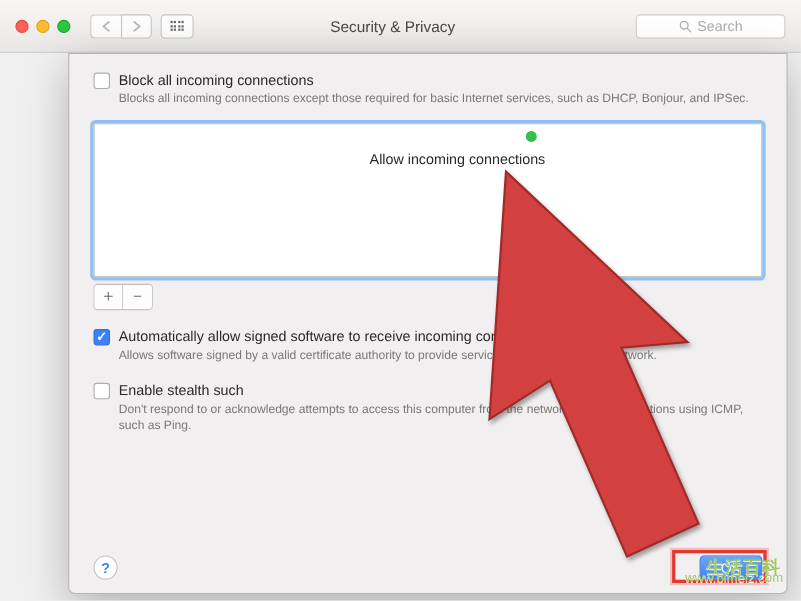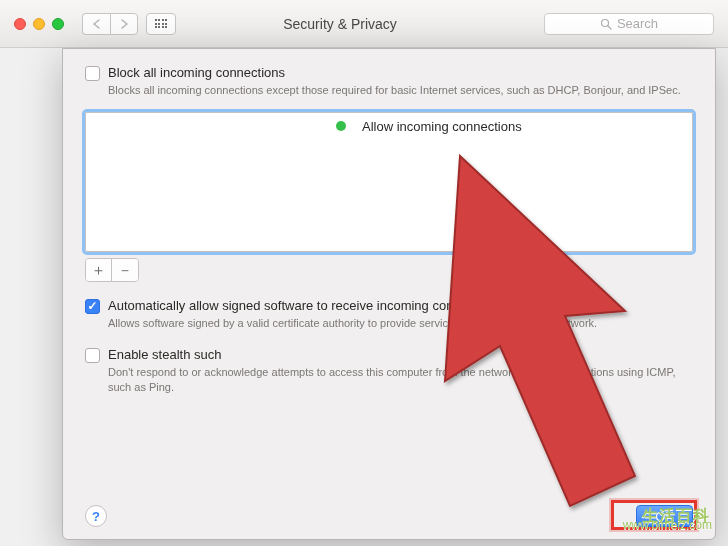--- a/index.html
+++ b/index.html
@@ -44,21 +44,21 @@
     border-radius: 4px;
     display: flex; align-items: center; justify-content: center;
   }
   .grid-icon {
     display: grid; grid-template-columns: repeat(4, 2px); grid-template-rows: repeat(3, 2px);
     gap: 1.5px;
   }
   .grid-icon span { background: #6f6c6a; }
   .title { flex: 1; text-align: center; font-size: 14px; color: #4a4745; font-weight: 400; margin-left: -40px; }
   .search {
-    width: 170px; height: 22px;
+    width: 136px; height: 22px;
     border: 1px solid #cfcccb;
     border-radius: 4px;
     display: flex; align-items: center; justify-content: center;
     gap: 5px; color: #b0adab; background: #fff;
   }
   .sheet {
     position: absolute;
     top: 48px; left: 62px; right: 12px; bottom: 6px;
     background: #f1efef;
     border: 1px solid #b8b5b3;
@@ -84,21 +84,21 @@
     background: #fff;
     border: 1px solid #c5c2c0;
     border-radius: 2px;
     outline: 3px solid #8fc1f4;
     outline-offset: 0;
     padding: 6px 10px;
     position: relative;
   }
   .list-row { display: flex; align-items: center; gap: 8px; color: #2b2927; }
   .status-dot { width: 10px; height: 10px; border-radius: 50%; background: #35c04b; margin-left: auto; margin-right: 8px; }
-  .status-dot-wrap { display: flex; align-items: center; gap: 8px; margin-left: 240px; }
+  .status-dot-wrap { display: flex; align-items: center; gap: 8px; margin-left: 240px; flex-direction: column; }
   .addremove {
     display: inline-flex;
     border: 1px solid #c5c2c0;
     border-radius: 4px;
     background: #fff;
     margin-top: 6px;
   }
   .addremove button {
     width: 26px; height: 22px;
     background: #fdfdfd; border: none;

